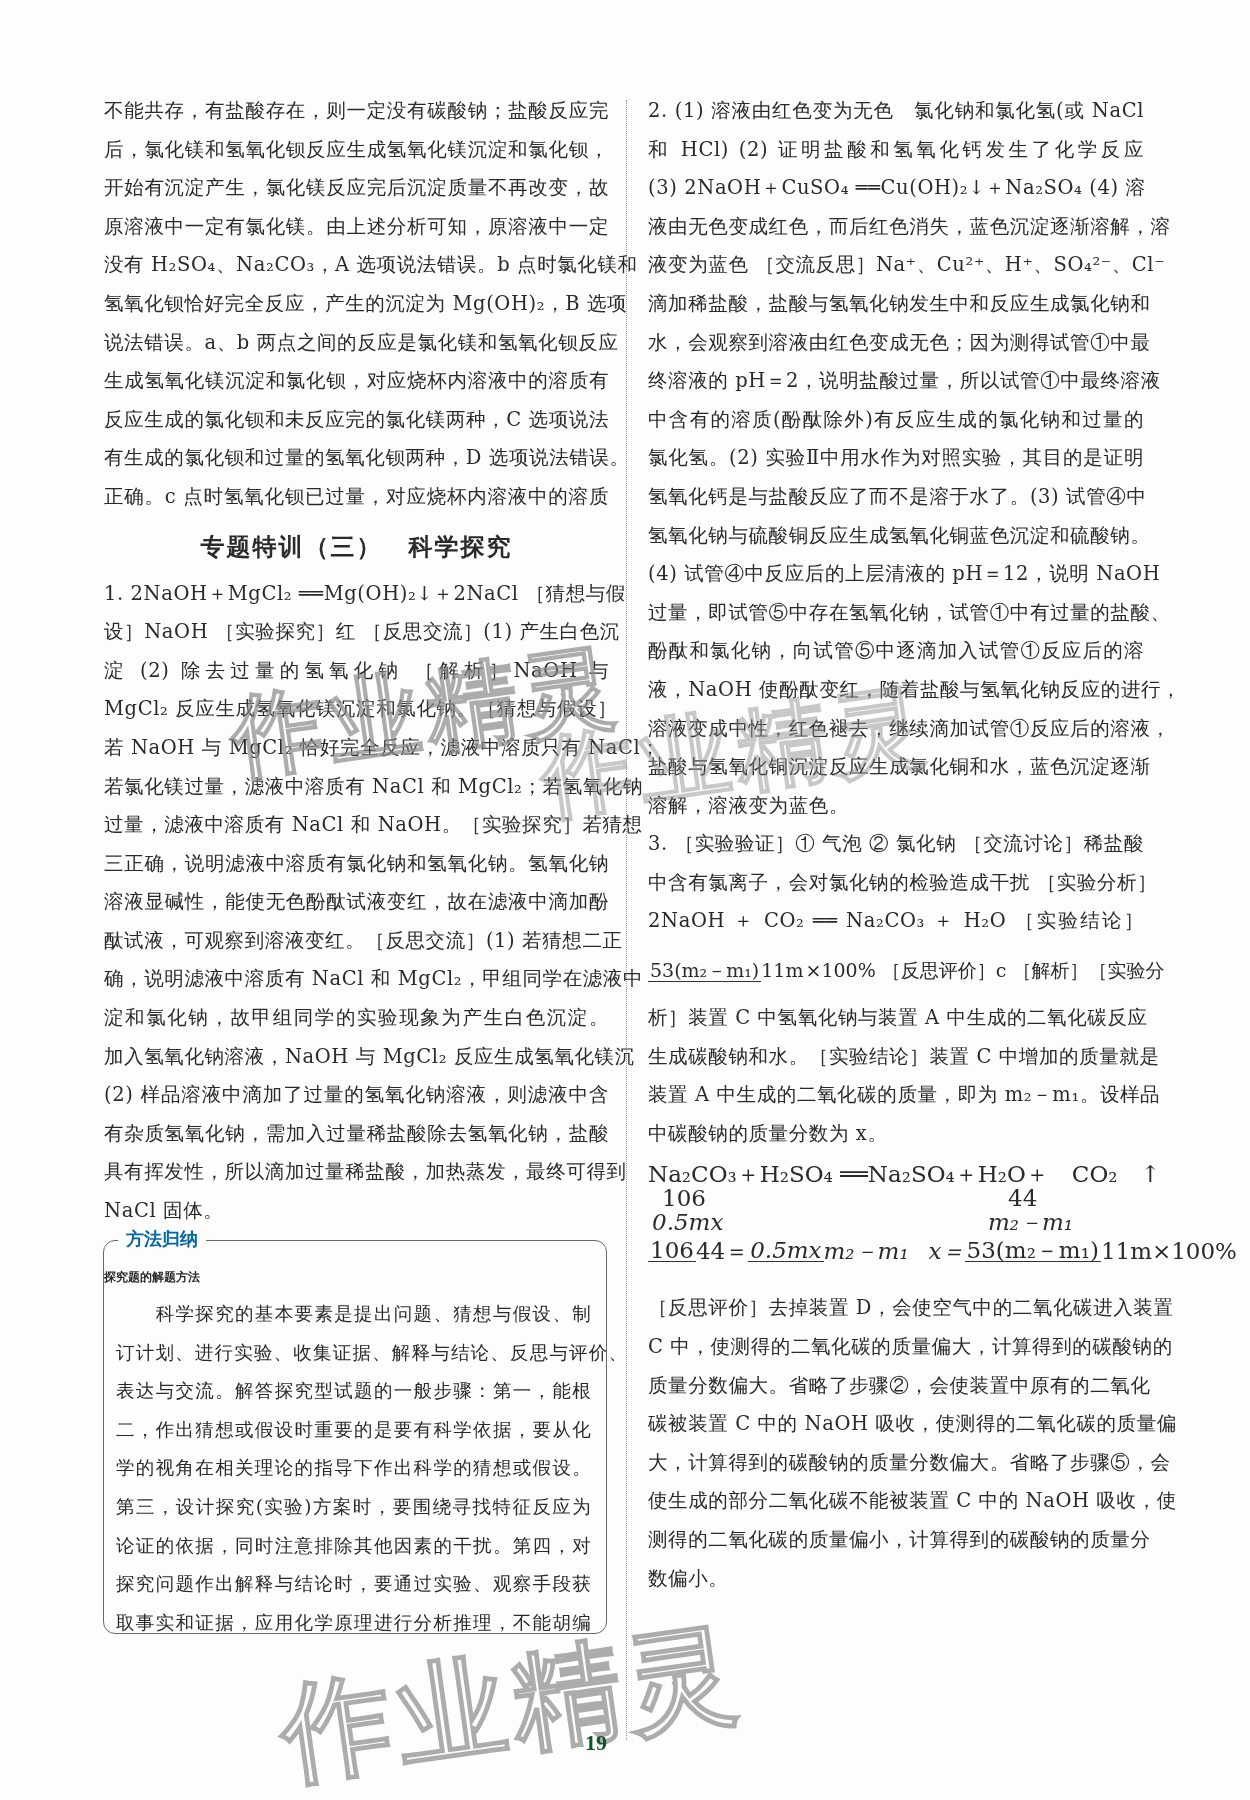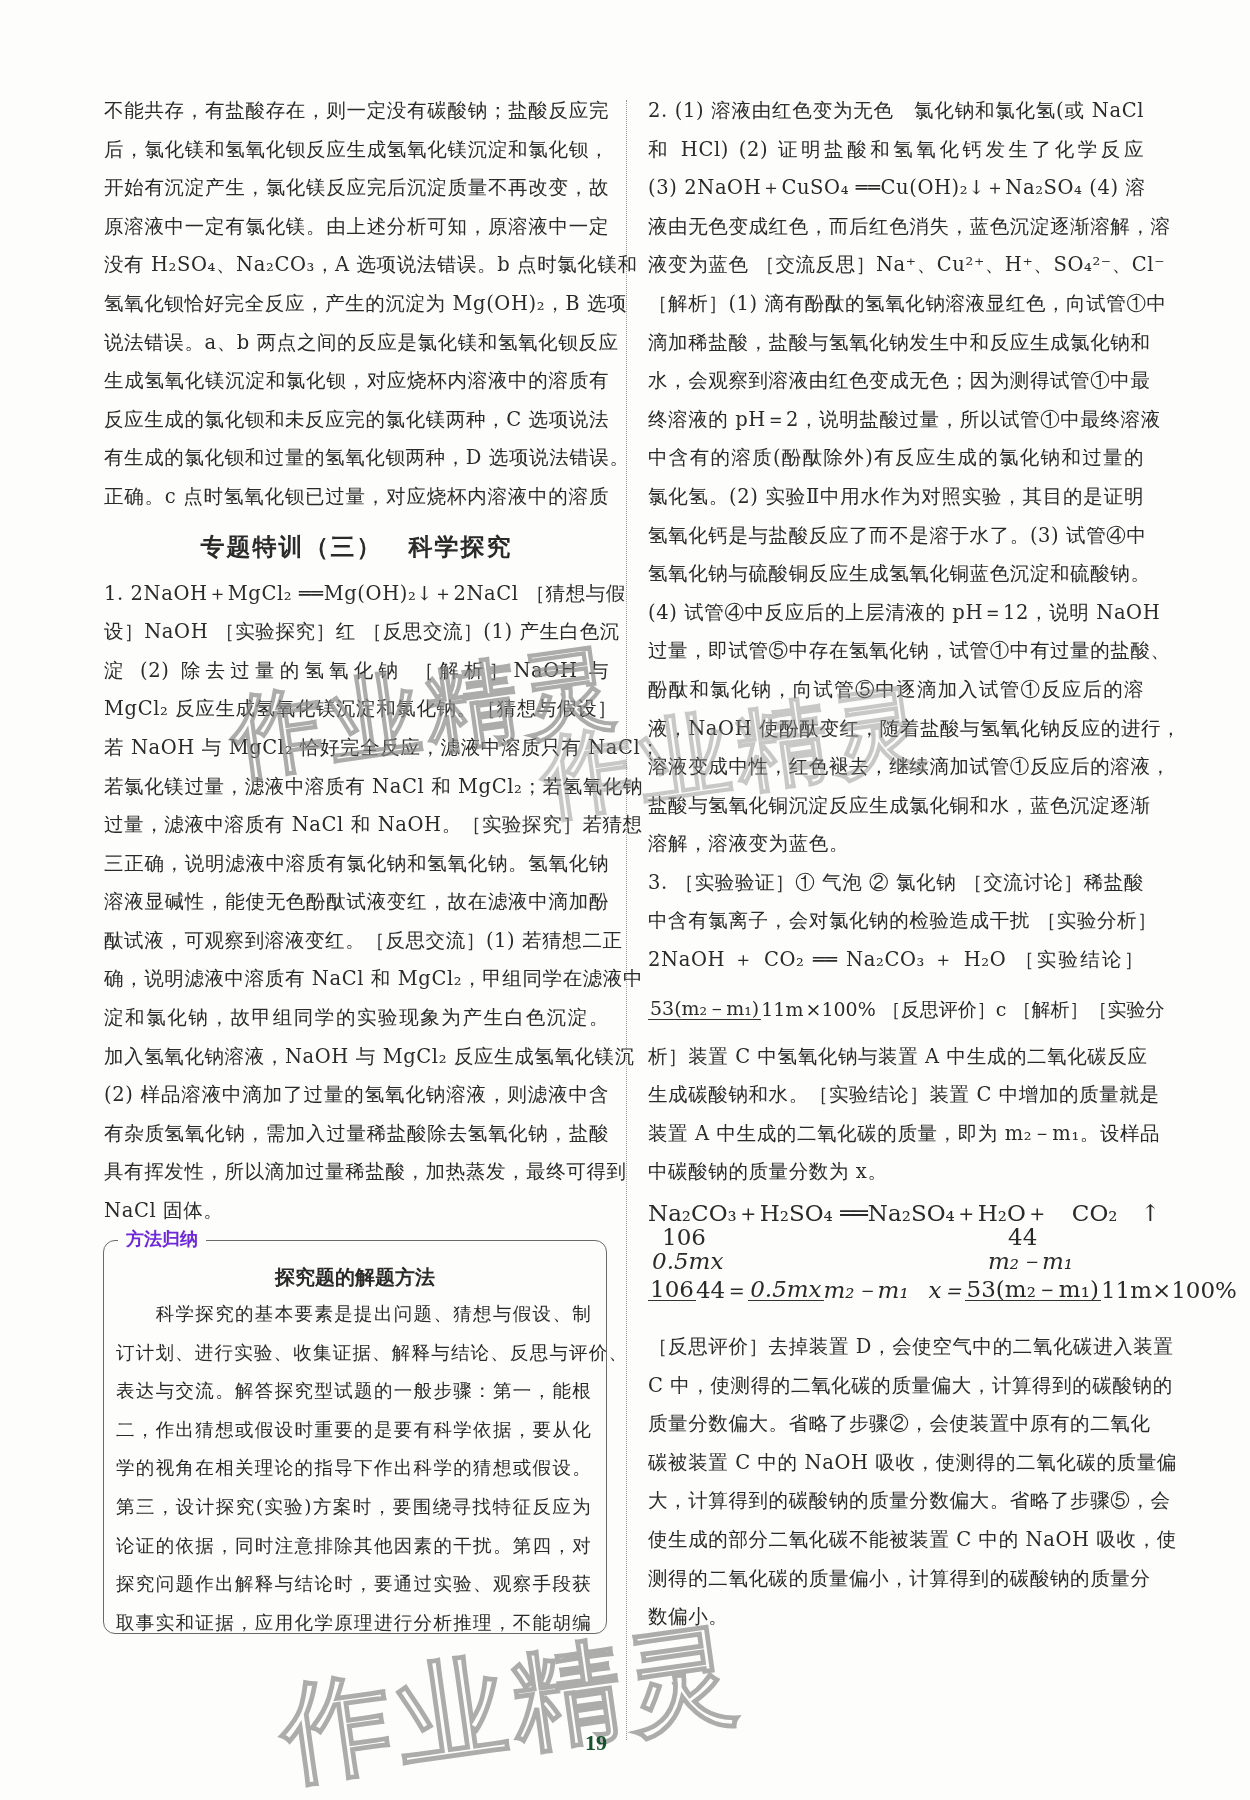--- a/index.html
+++ b/index.html
@@ -23,25 +23,25 @@
   .title {
     text-align: center; font-family: "DejaVu Sans", sans-serif; font-weight: bold;
     font-size: 24px; line-height: 40px; margin: 10px 0 8px 0; letter-spacing: 2px;
   }
   .method-box {
     position: absolute; left: 103px; top: 1240px; width: 504px; height: 394px;
     border: 1.5px solid #6a6a6a; border-radius: 12px; box-sizing: border-box;
   }
   .method-label {
     position: absolute; left: 14px; top: -14px; background: #fdfdfb; padding: 0 8px;
-    font-family: "DejaVu Sans", sans-serif; font-weight: bold; font-size: 18px; color: #6d28d9;
+    font-family: "DejaVu Sans", sans-serif; font-weight: bold; font-size: 18px; color: #0369a1;
   }
   .method-title {
-    text-align: center; font-family: "DejaVu Sans", sans-serif; font-weight: bold;
-    font-size: 20px; margin-top: 20px; line-height: 32px;
+    font-family: "DejaVu Sans", sans-serif; font-weight: bold;
+    font-size: 12px; margin-top: 20px; line-height: 32px;
   }
   .method-body {
     padding: 2px 14px 0 12px; font-family: "DejaVu Serif", serif; font-size: 18.5px;
     line-height: 38.6px; letter-spacing: 1.2px;
   }
   .eq { font-size: 23px; line-height: 22px; position: relative; height: 132px; }
   .eq span.abs { position: absolute; white-space: nowrap; }
   .frac { display: inline-flex; flex-direction: row; align-items: center; vertical-align: middle; line-height: 22px; }
   .frac .n { border-bottom: 1.2px solid #333; padding: 0 2px; }
   .page-num {
@@ -113,21 +113,20 @@
   </div>
 </div>
 
 <div class="col col-right">
   <p class="line-block">
     <span class="line">2. (1) 溶液由红色变为无色　氯化钠和氯化氢(或 NaCl</span>
     <span class="line">和 HCl) (2) 证明盐酸和氢氧化钙发生了化学反应</span>
     <span class="line">(3) 2NaOH＋CuSO₄ ══Cu(OH)₂↓＋Na₂SO₄ (4) 溶</span>
     <span class="line">液由无色变成红色，而后红色消失，蓝色沉淀逐渐溶解，溶</span>
     <span class="line last">液变为蓝色 ［交流反思］Na⁺、Cu²⁺、H⁺、SO₄²⁻、Cl⁻</span>
-    <span class="line">［解析］(1) 滴有酚酞的氢氧化钠溶液显红色，向试管①中</span>
     <span class="line">滴加稀盐酸，盐酸与氢氧化钠发生中和反应生成氯化钠和</span>
     <span class="line">水，会观察到溶液由红色变成无色；因为测得试管①中最</span>
     <span class="line">终溶液的 pH＝2，说明盐酸过量，所以试管①中最终溶液</span>
     <span class="line">中含有的溶质(酚酞除外)有反应生成的氯化钠和过量的</span>
     <span class="line">氯化氢。(2) 实验Ⅱ中用水作为对照实验，其目的是证明</span>
     <span class="line">氢氧化钙是与盐酸反应了而不是溶于水了。(3) 试管④中</span>
     <span class="line">氢氧化钠与硫酸铜反应生成氢氧化铜蓝色沉淀和硫酸钠。</span>
     <span class="line">(4) 试管④中反应后的上层清液的 pH＝12，说明 NaOH</span>
     <span class="line">过量，即试管⑤中存在氢氧化钠，试管①中有过量的盐酸、</span>
     <span class="line">酚酞和氯化钠，向试管⑤中逐滴加入试管①反应后的溶</span>

